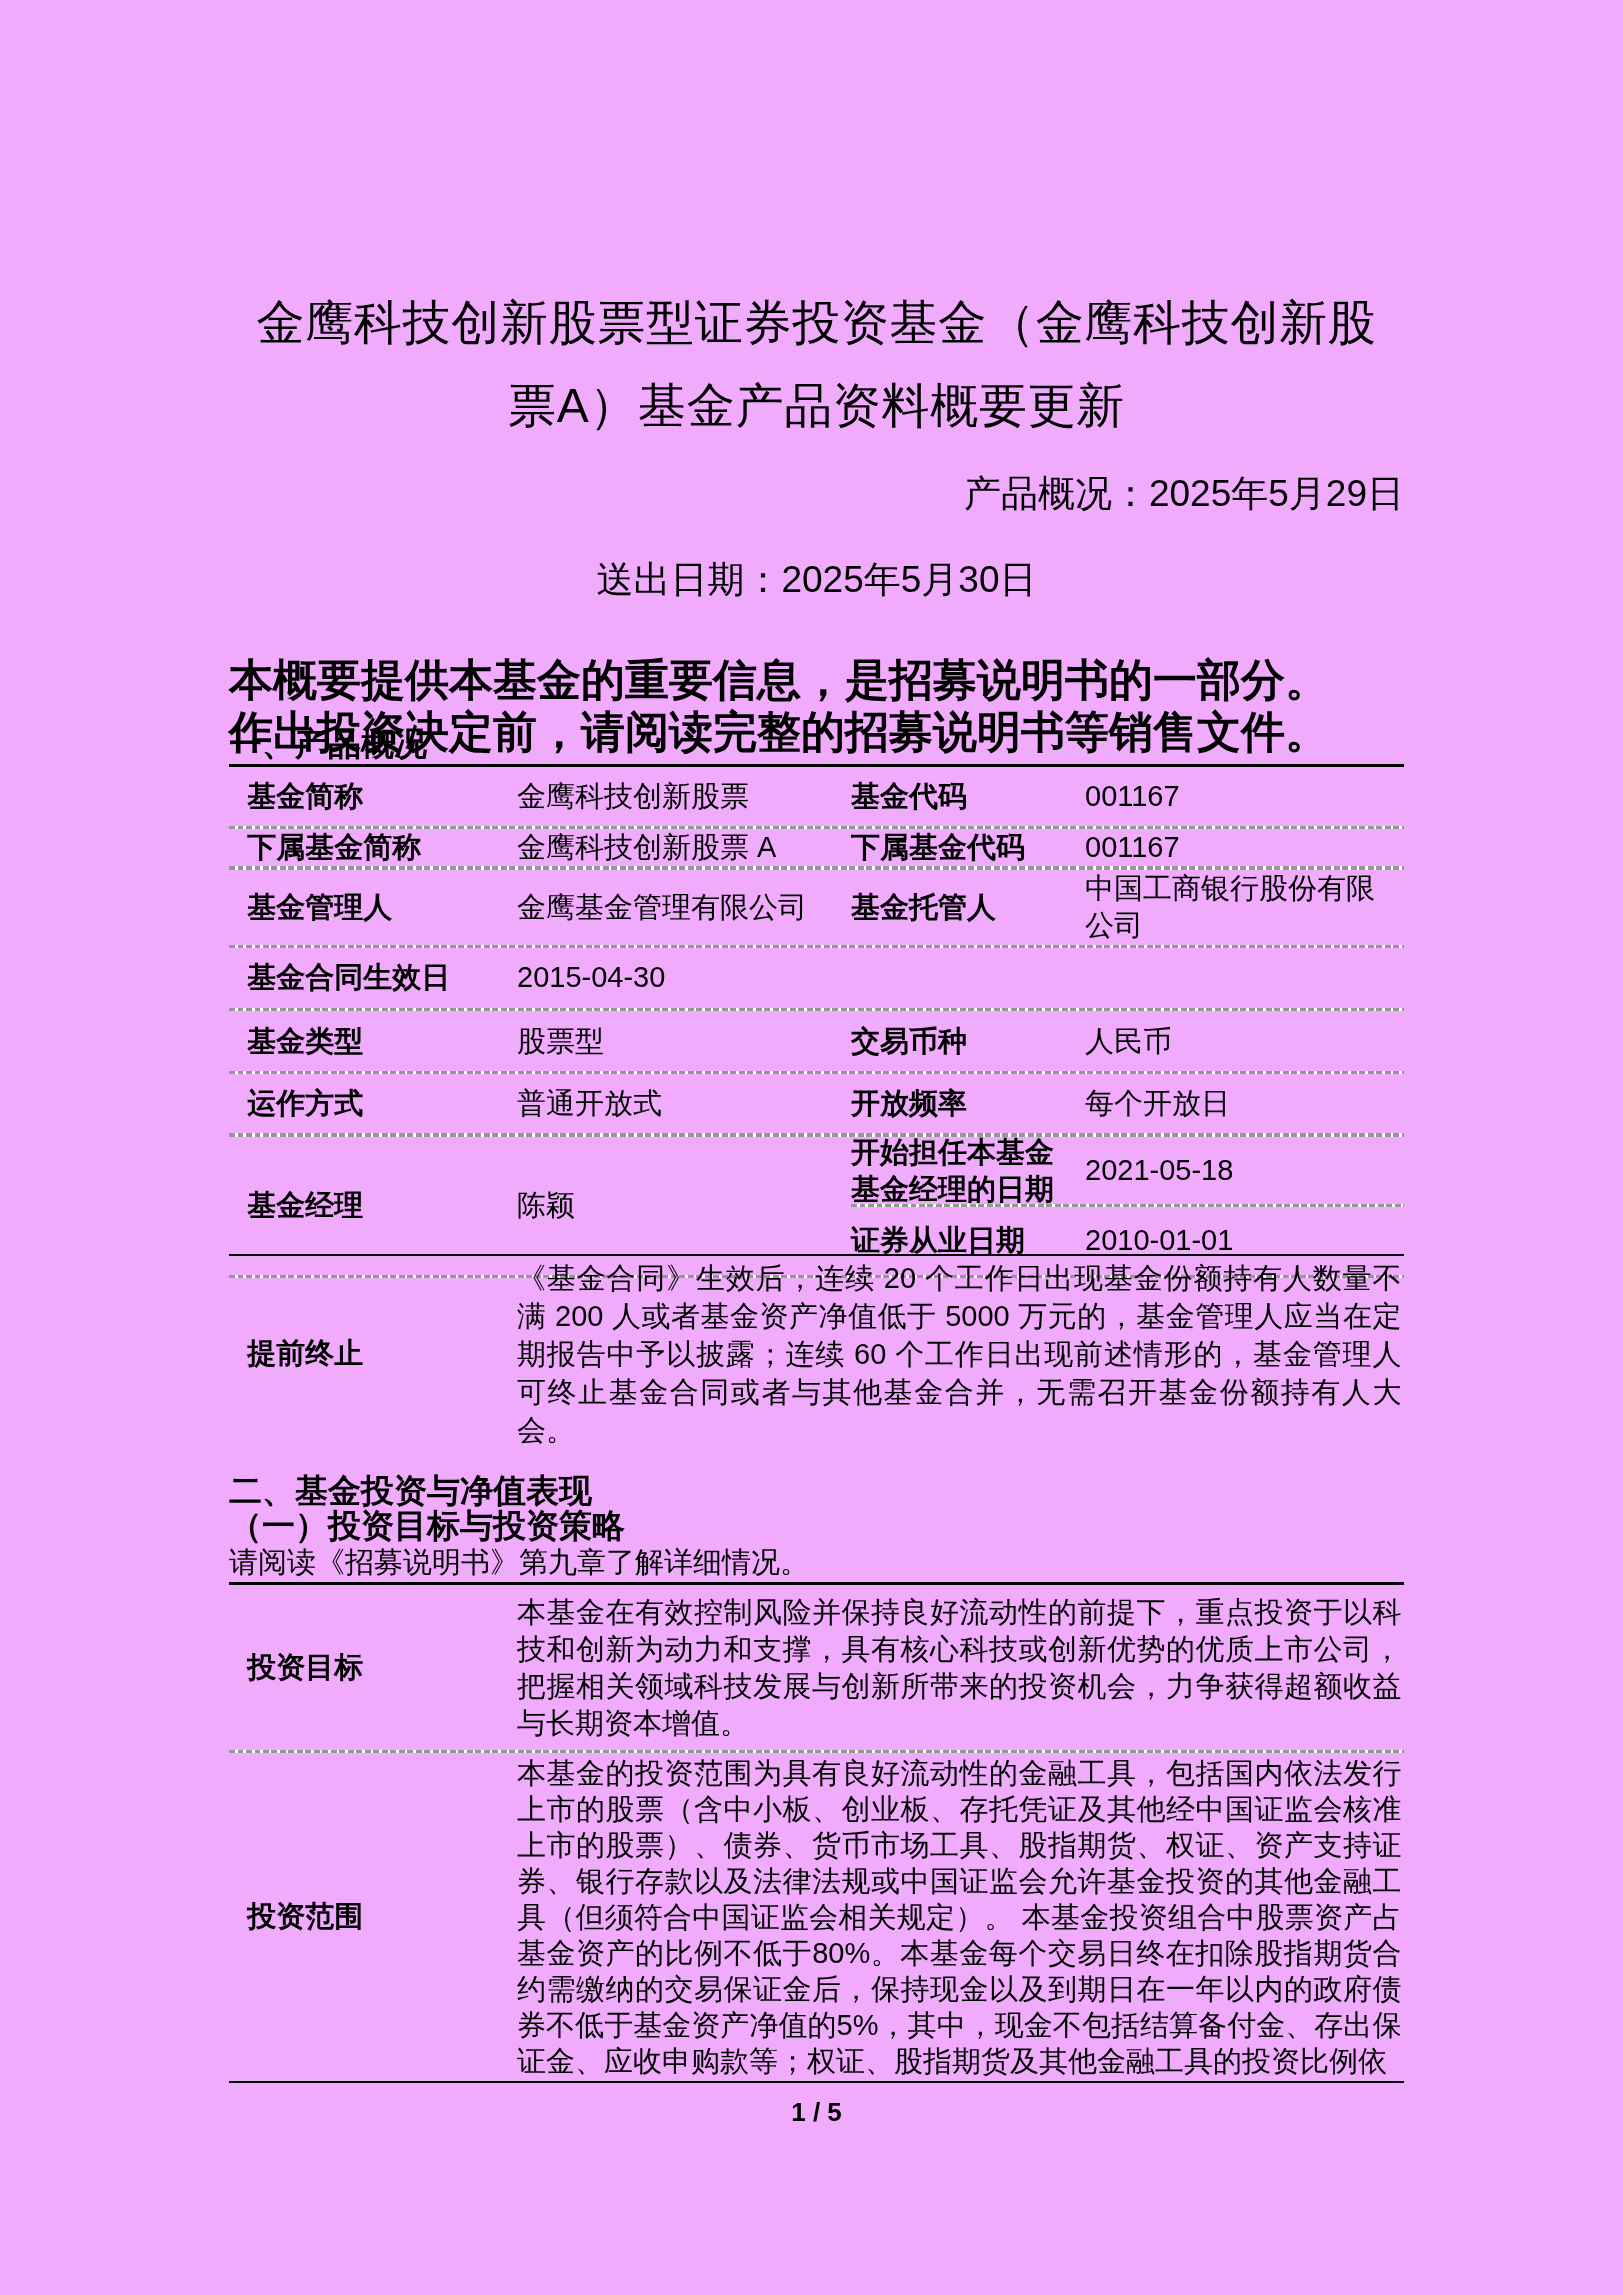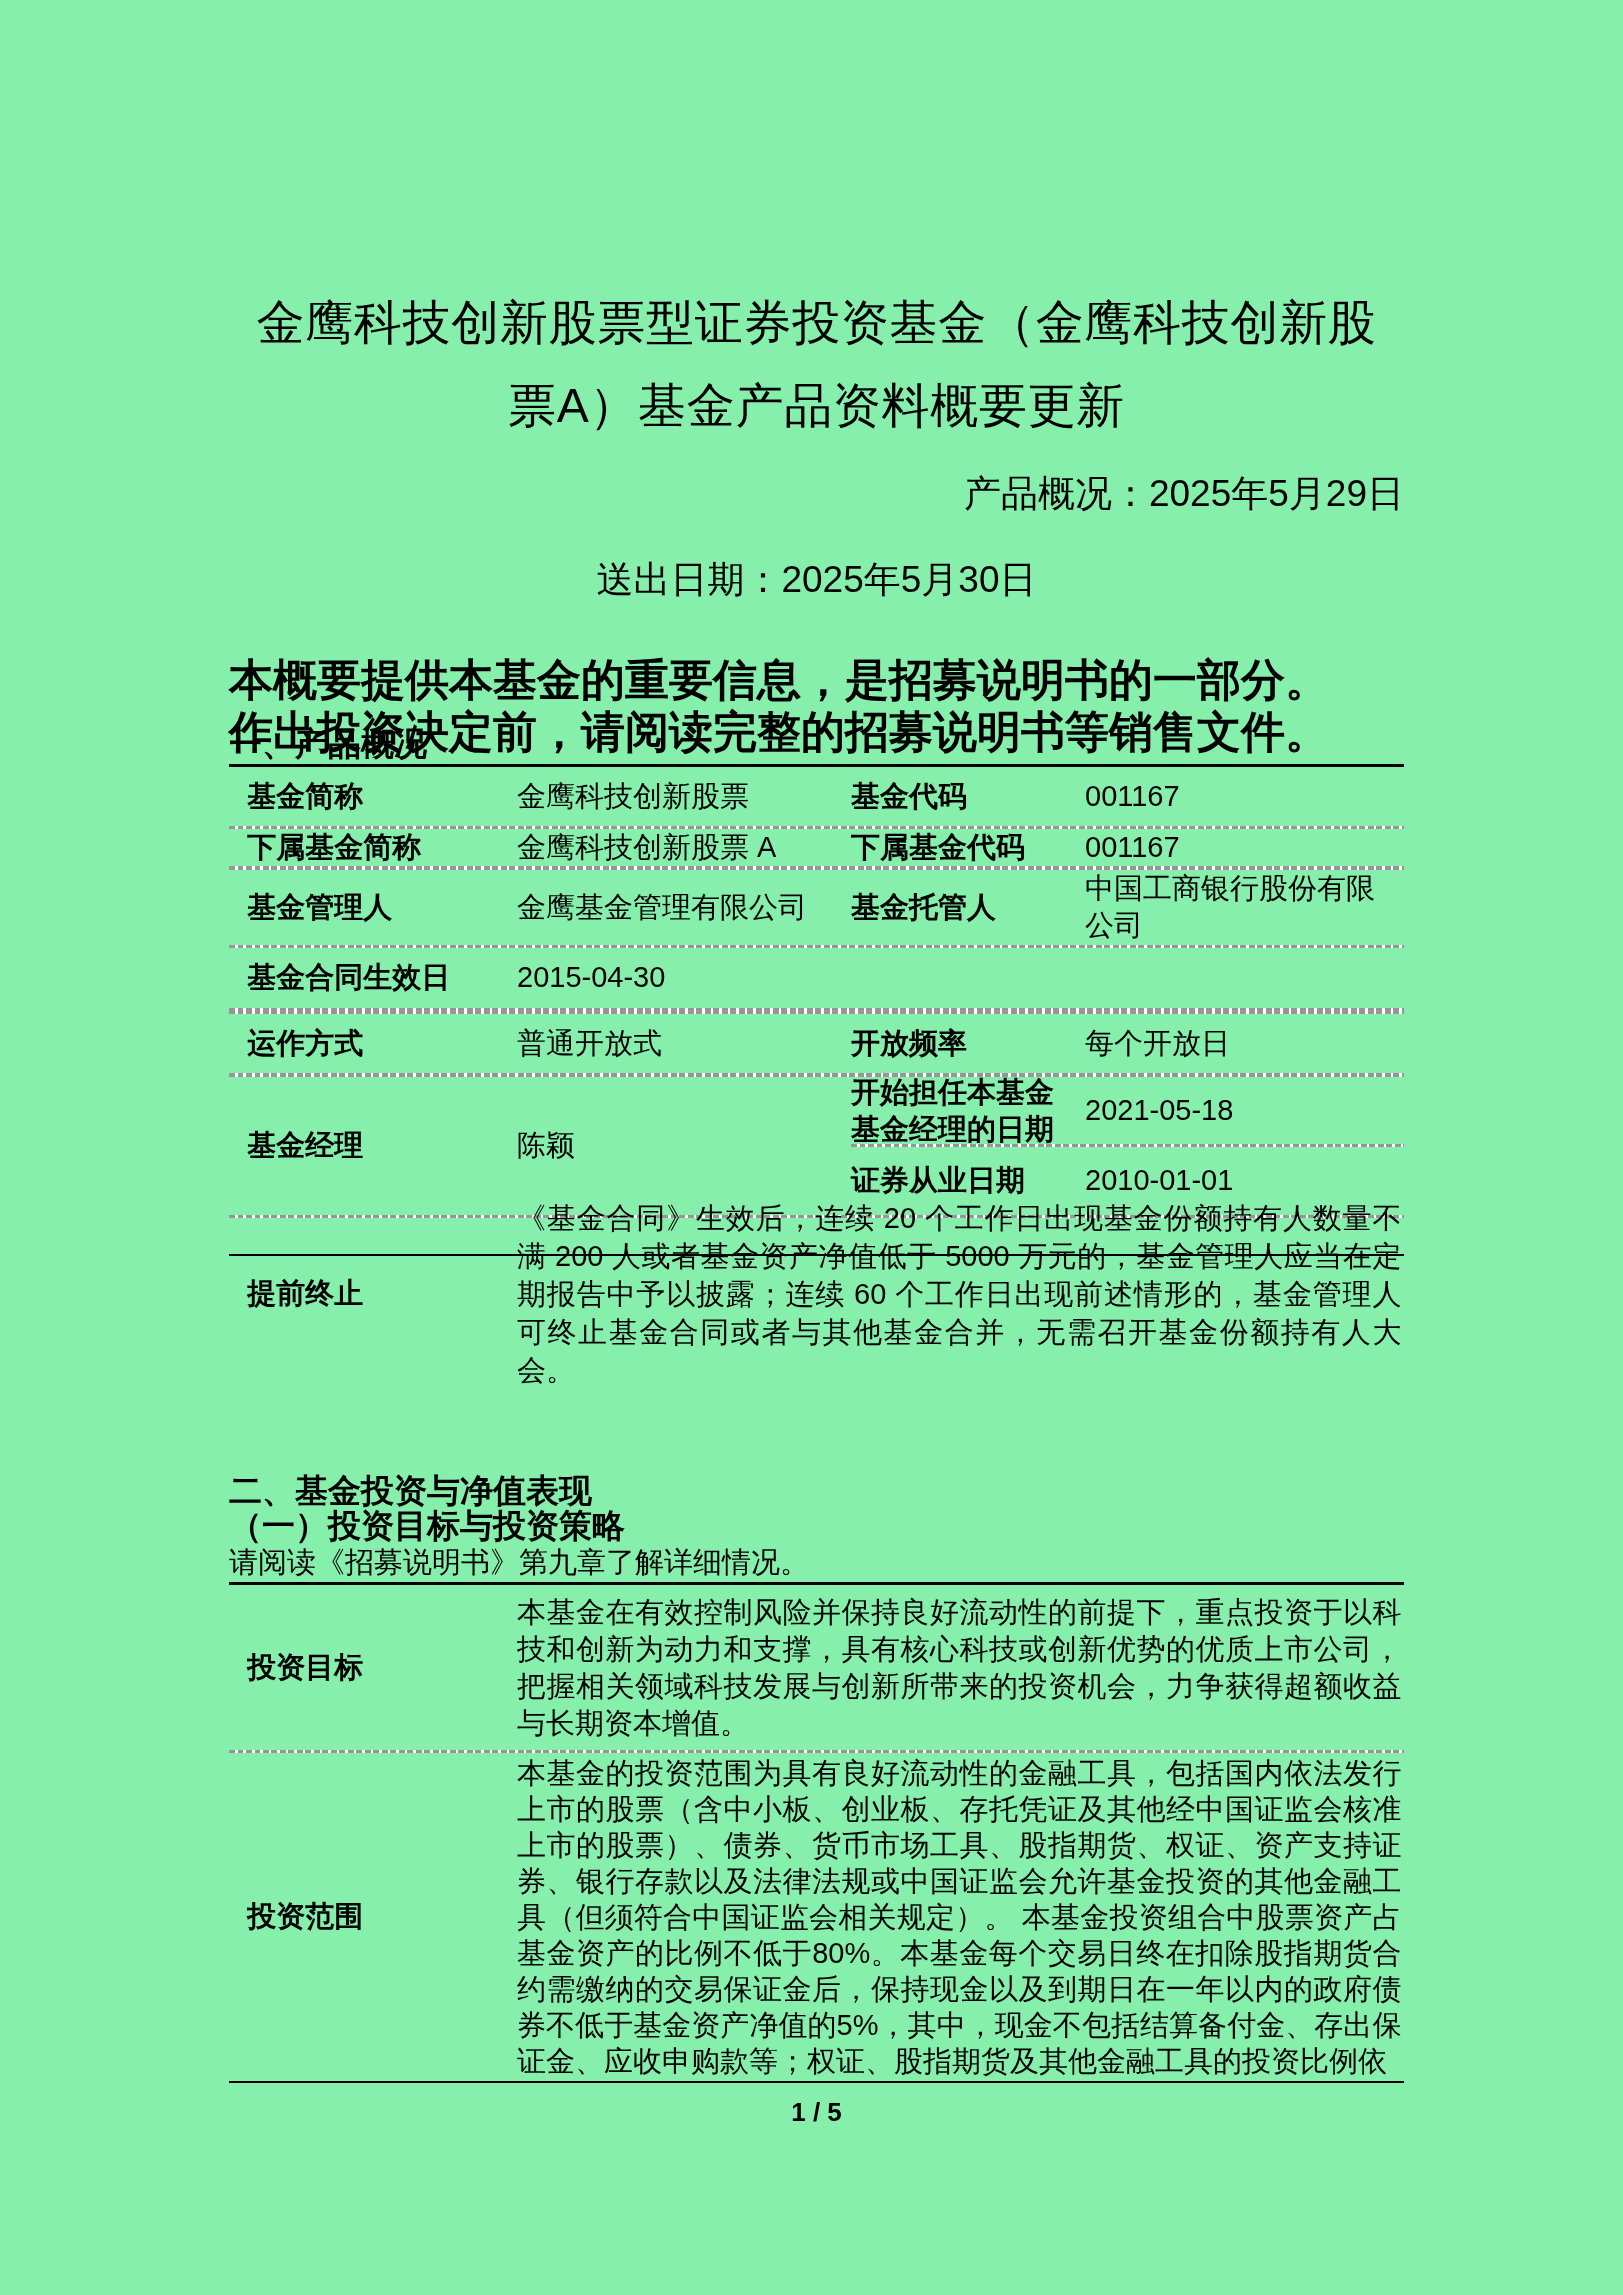--- a/index.html
+++ b/index.html
@@ -1,20 +1,20 @@
 <!DOCTYPE html>
 <html style="font-size:10.5px"><head>
 <meta charset="utf-8">
 <style>
   html, body { margin:0; padding:0; background:#ffffff; }
   #page {
     position: relative;
     width: 1623px;
     height: 2295px;
-    background: #86efac;
+    background: #f0abfc;
     color: #000000;
     font-family: "Liberation Sans", sans-serif;
     overflow: hidden;
   }
   .abs { position:absolute; left:229px; width:1175px; }
 
   .title {
     top: 281px;
     font-size: 48px;
     font-weight: 500;
@@ -137,20 +137,26 @@
     <div class="sep"></div>
 
     <div class="trow" style="height:60px">
       <div class="c1">基金合同生效日</div>
       <div class="c2">2015-04-30</div>
       <div class="c3"></div>
       <div class="c4"></div>
     </div>
     <div class="sep"></div>
 
+    <div class="trow" style="height:60px">
+      <div class="c1">基金类型</div>
+      <div class="c2">股票型</div>
+      <div class="c3">交易币种</div>
+      <div class="c4">人民币</div>
+    </div>
     <div class="sep"></div>
 
     <div class="trow" style="height:59px">
       <div class="c1">运作方式</div>
       <div class="c2">普通开放式</div>
       <div class="c3">开放频率</div>
       <div class="c4">每个开放日</div>
     </div>
     <div class="sep"></div>
 

